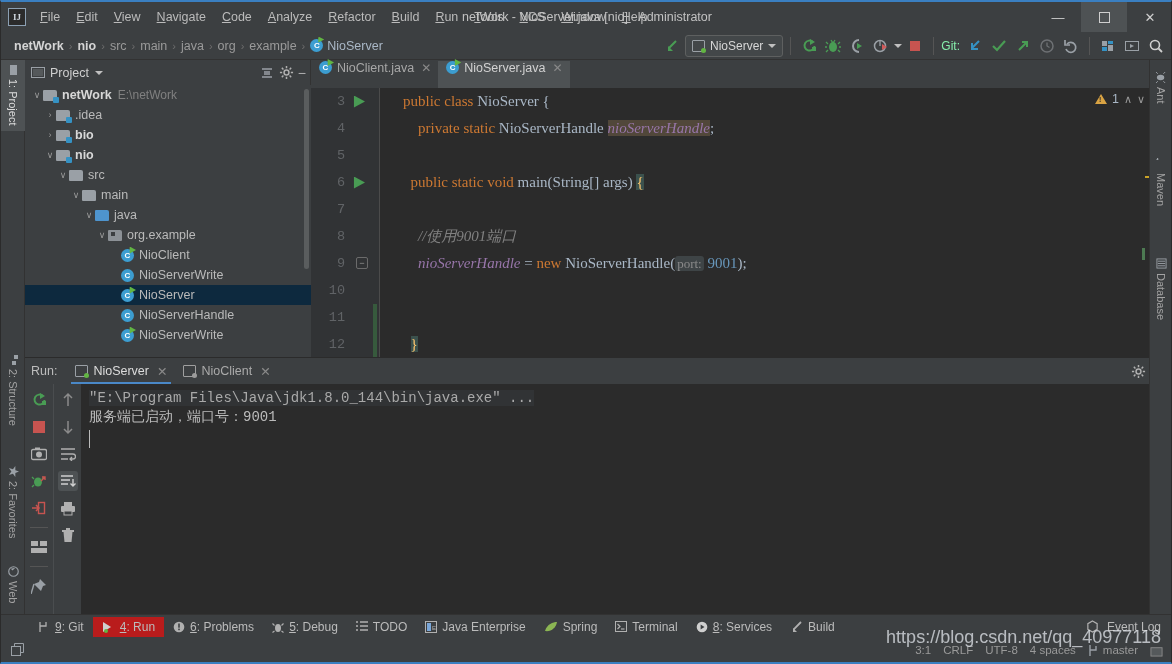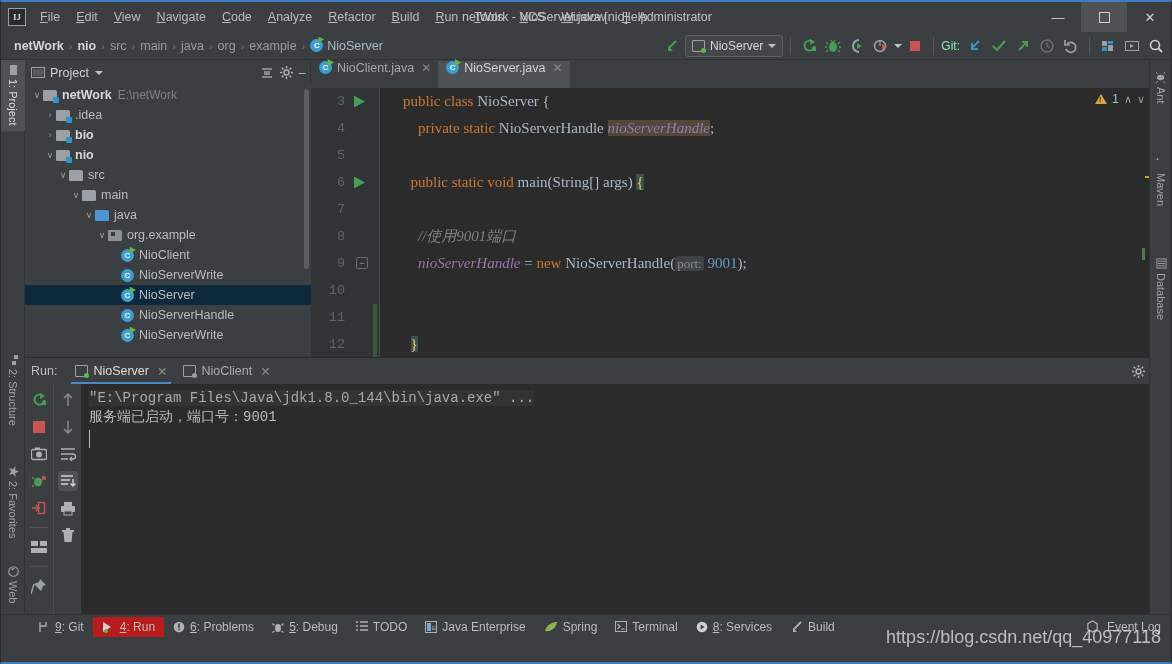--- a/index.html
+++ b/index.html
@@ -825,15 +825,38 @@
         <span>Build</span>
       </div>
       <div class="eventlog">
       <svg width="13" height="13" viewBox="0 0 14 14">
           <path d="M7 1 L12 4 L12 10 L7 13 L2 10 L2 4 Z" fill="none" stroke="#b0b0b0" stroke-width="1.3"></path>
         </svg>
       <span>Event Log</span>
     </div>
   </div>
 
+  <div class="statusbar">
+    <div class="st-left">
+      <svg width="14" height="14" viewBox="0 0 14 14">
+          <rect x="0.5" y="3.5" width="9" height="9" fill="none" stroke="#9aa0a6"></rect>
+          <path d="M3.5 3.5 L3.5 0.5 L12.5 0.5 L12.5 9.5 L9.5 9.5" fill="none" stroke="#9aa0a6"></path>
+        </svg>
+    </div>
+    <div class="st-right">
+      <span>3:1</span>
+      <span>CRLF</span>
+      <span>UTF-8</span>
+      <span>4 spaces</span>
+      <span style="display:flex;align-items:center;gap:4px;">
+        <svg width="11" height="13" viewBox="0 0 11 13">
+            <path d="M2 1 L2 12 M2 6 L8 6 L8 2" stroke="#9aa0a6" stroke-width="1.4" fill="none"></path>
+          </svg>
+        <span>master</span>
+      </span>
+      <svg width="13" height="13" viewBox="0 0 14 14">
+          <rect x="1" y="4" width="12" height="9" fill="#55595b" stroke="#8a8a8a"></rect>
+        </svg>
+    </div>
+  </div>
 
   <div class="watermark">https://blog.csdn.net/qq_40977118</div>
 </div>
 
 </body></html>

